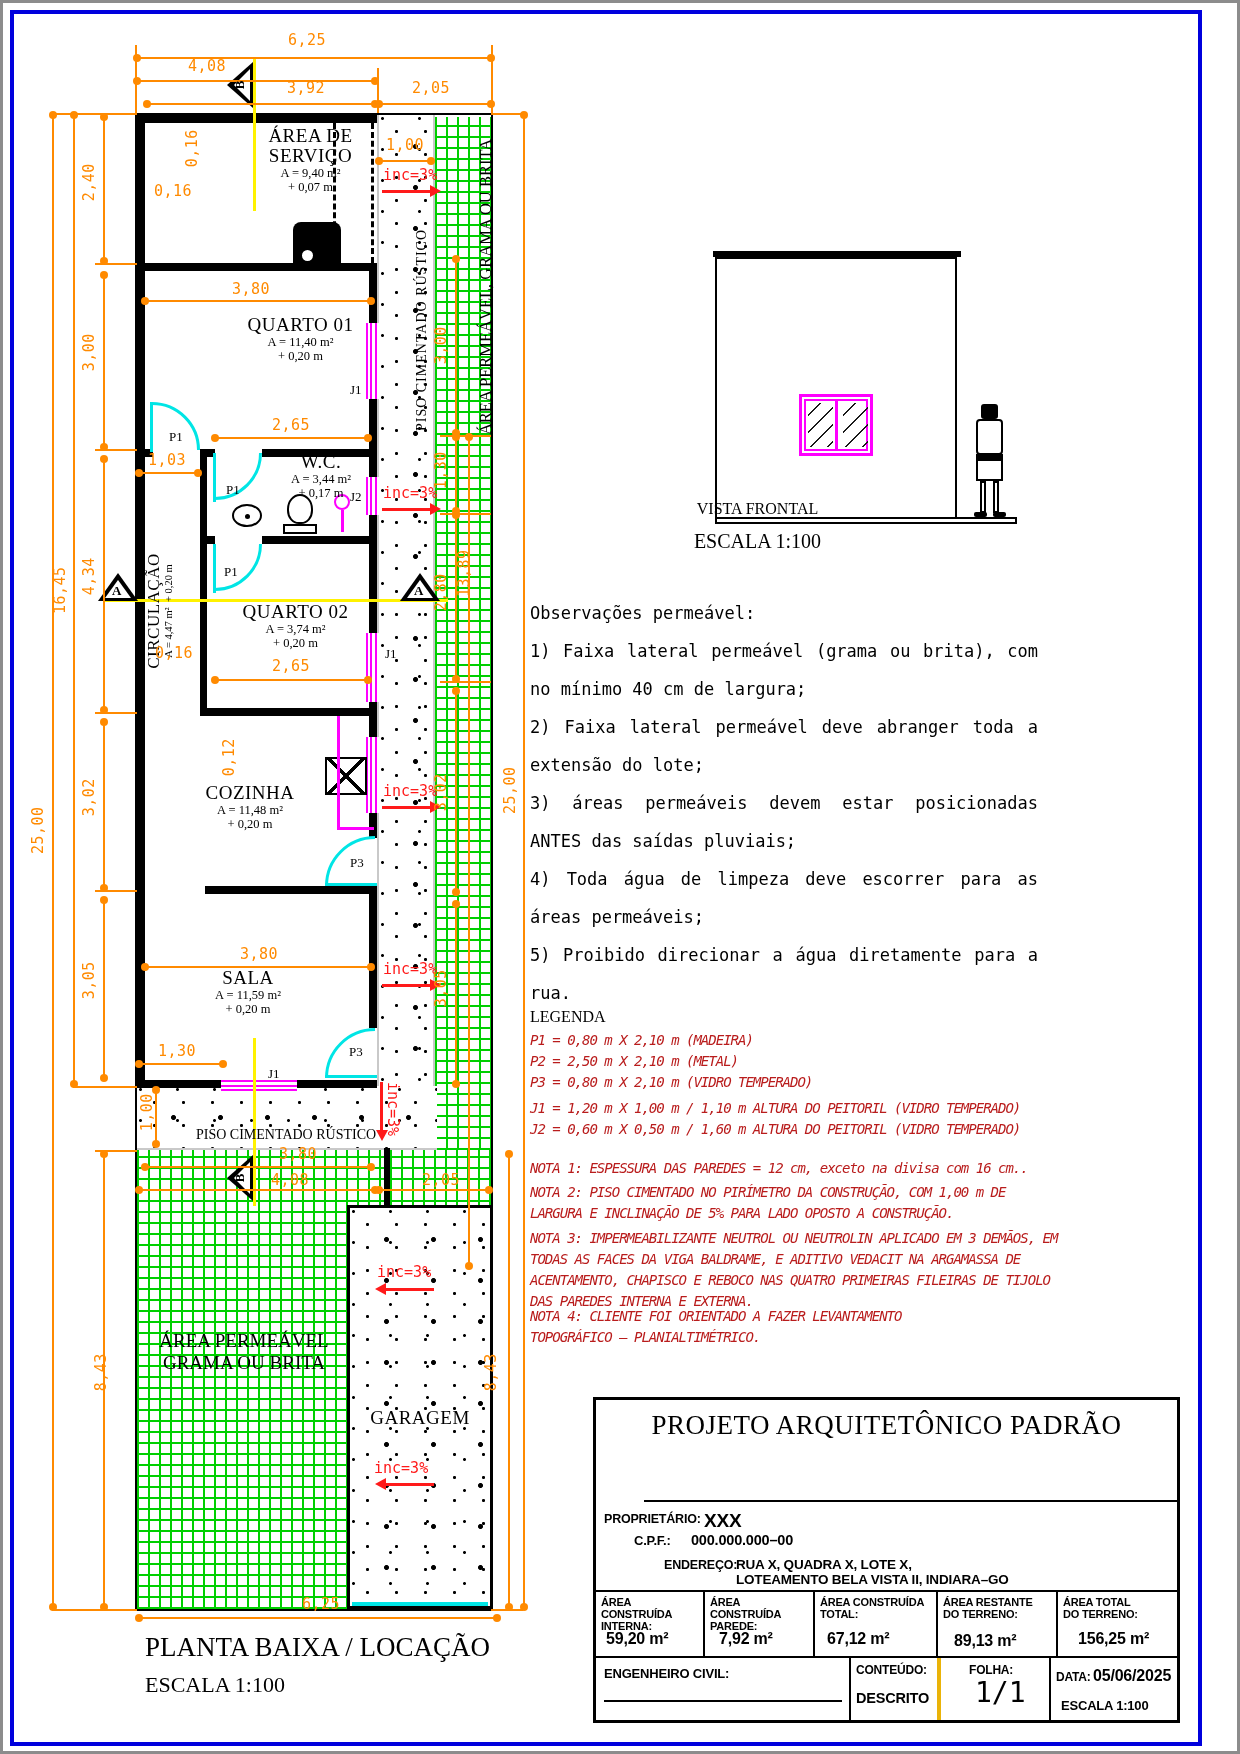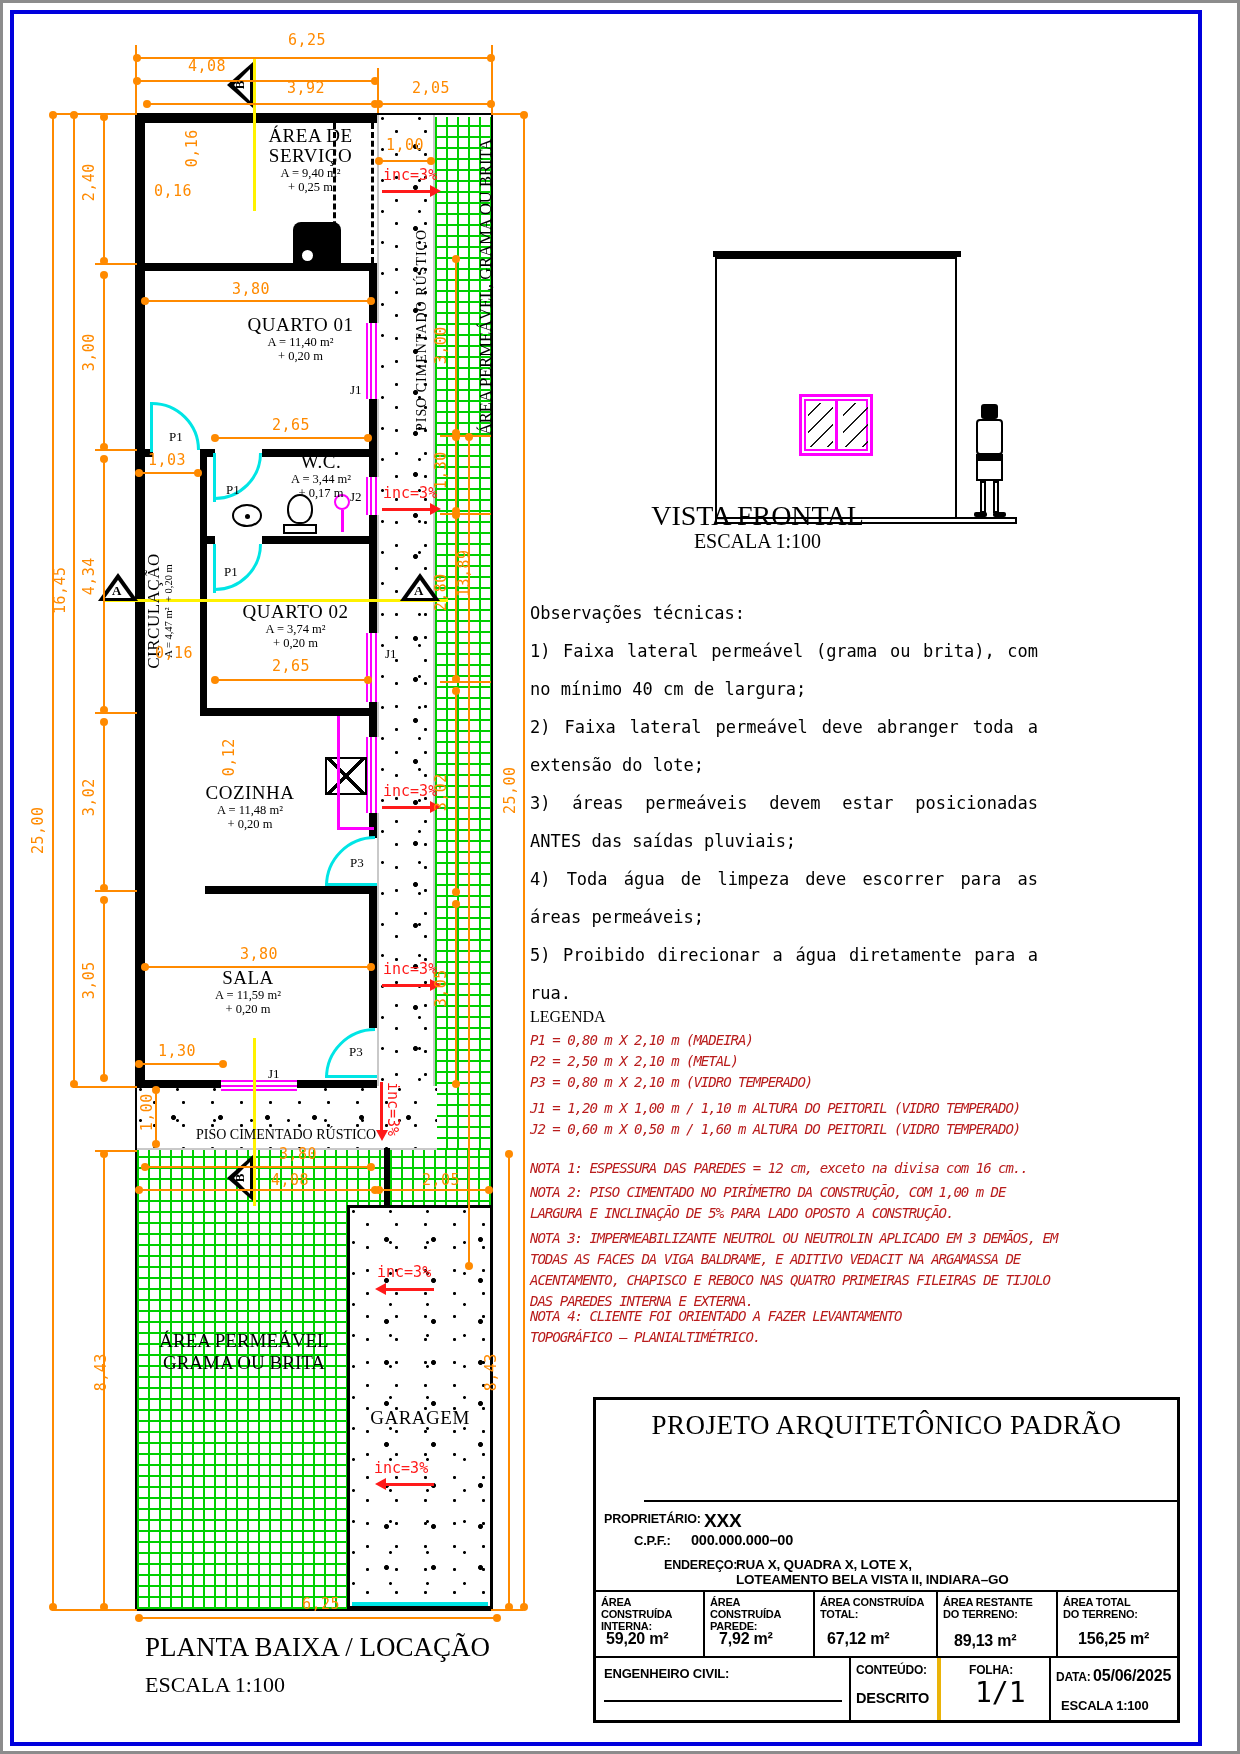--- a/index.html
+++ b/index.html
@@ -160,21 +160,21 @@
     </div>
   <div class="tri lf" style="left:227px;top:1155px;width:26px;height:46px">
       <div class="o"></div>
       <div class="i"></div>
       <span class="ch" style="left:9px;top:15px;transform:rotate(-90deg)">B</span>
     </div>
 
   <div class="room" style="left:243px;top:126px;width:135px">
     <div class="nm">ÁREA DE SERVIÇO</div>
     <div class="ar">A = 9,40 m²</div>
-    <div class="lv">+ 0,25 m</div>
+    <div class="lv">+ 0,07 m</div>
   </div>
   <div class="room" style="left:228px;top:315px;width:145px">
     <div class="nm">QUARTO 01</div>
     <div class="ar">A = 11,40 m²</div>
     <div class="lv">+ 0,20 m</div>
   </div>
   <div class="room" style="left:265px;top:452px;width:112px">
     <div class="nm">W.C.</div>
     <div class="ar">A = 3,44 m²</div>
     <div class="lv">+ 0,17 m</div>
@@ -335,26 +335,26 @@
   <div class="abs" style="left:968px;top:404px;width:44px;height:114px">
     <div class="abs" style="left:13px;top:0;width:17px;height:15px;background:#000;border-radius:3px"></div>
     <div class="abs" style="left:8px;top:15px;width:27px;height:36px;background:#fff;border:2px solid #000;border-radius:4px"></div>
     <div class="abs" style="left:8px;top:50px;width:27px;height:5px;background:#000"></div>
     <div class="abs" style="left:8px;top:55px;width:27px;height:22px;background:#fff;border:2px solid #000"></div>
     <div class="abs" style="left:12px;top:77px;width:6px;height:32px;background:#fff;border:2px solid #000"></div>
     <div class="abs" style="left:25px;top:77px;width:6px;height:32px;background:#fff;border:2px solid #000"></div>
     <div class="abs" style="left:6px;top:108px;width:13px;height:5px;background:#000;border-radius:2px"></div>
     <div class="abs" style="left:25px;top:108px;width:13px;height:5px;background:#000;border-radius:2px"></div>
   </div>
-  <div class="lbl" style="left:650px;top:500px;width:215px;text-align:center;font-size:28px">VISTA FRONTAL</div>
+  <div class="lbl" style="left:650px;top:500px;width:215px;text-align:center;font-size:16px">VISTA FRONTAL</div>
   <div class="lbl" style="left:650px;top:530px;width:215px;text-align:center;font-size:20px">ESCALA 1:100</div>
 </div>
 
 <div class="obs" style="left:530px;top:594px;width:508px">
-  <div class="t" style="text-align:left">Observações técnicas:</div>
+  <div class="t" style="text-align:left">Observações permeável:</div>
   <div>1) Faixa lateral permeável (grama ou brita), com no mínimo 40 cm de largura;</div>
   <div>2) Faixa lateral permeável deve abranger toda a extensão do lote;</div>
   <div>3) áreas permeáveis devem estar posicionadas ANTES das saídas pluviais;</div>
   <div>4) Toda água de limpeza deve escorrer para as áreas permeáveis;</div>
   <div>5) Proibido direcionar a água diretamente para a rua.</div>
 </div>
 
 <div>
   <div class="lbl" style="left:530px;top:1008px;font-size:16px">LEGENDA</div>
   <div class="abs" style="left:530px;top:1030px;width:545px">

